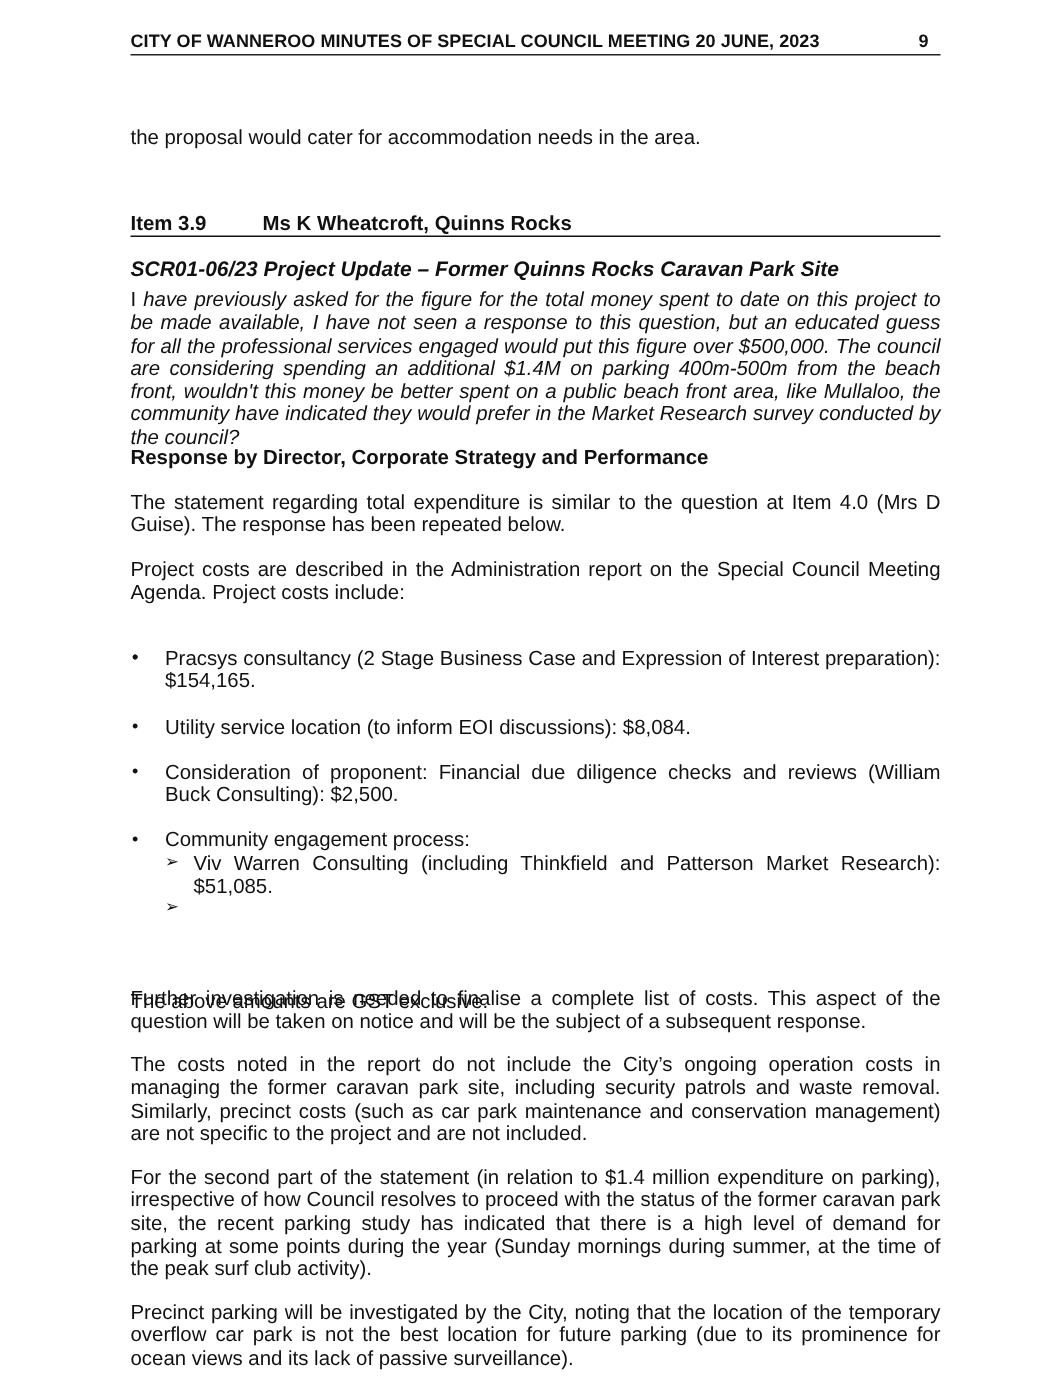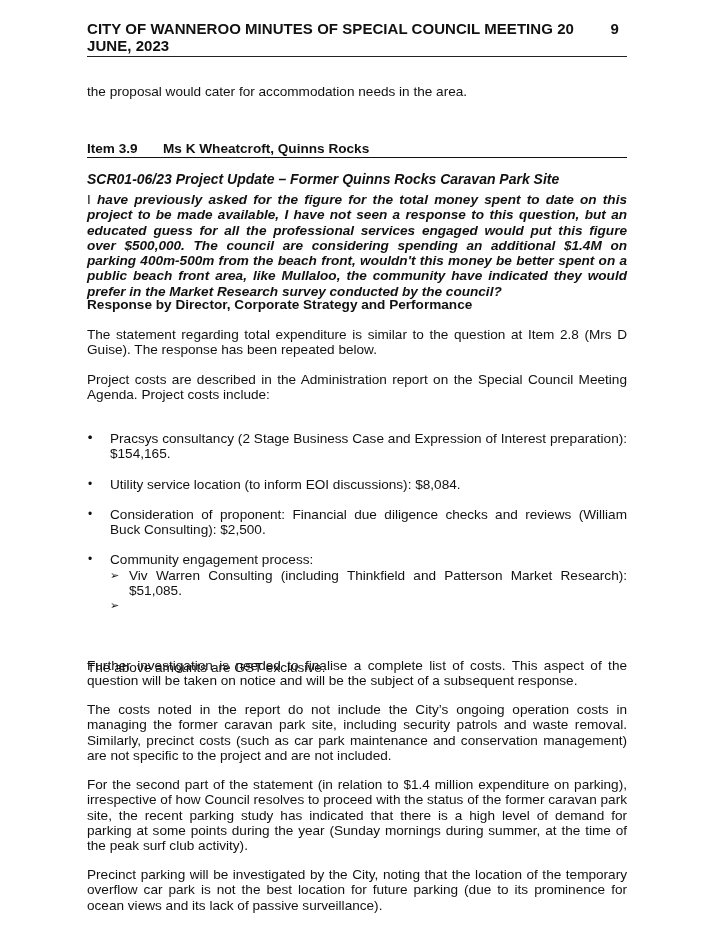--- a/index.html
+++ b/index.html
@@ -3,36 +3,36 @@
 <meta charset="utf-8">
 <style>
   html, body { margin: 0; padding: 0; background: #ffffff; }
   body {
     width: 705px; height: 929px; overflow: hidden; position: relative;
     font-family: "Liberation Sans", sans-serif; color: #111111;
   }
   .page { position: absolute; left: 87px; top: 0; width: 540px; }
   .running-header {
     position: absolute; top: 20px; left: 0; width: 540px;
-    font-size: 15px; font-weight: bold; letter-spacing: 0.05px;
+    font-size: 12px; font-weight: bold; letter-spacing: 0.05px;
     border-bottom: 1.3px solid #222; padding-bottom: 2px;
     display: flex; justify-content: space-between;
   }
   .page-number { padding-right: 8px; }
   .p {
     font-size: 13.6px; line-height: 15.3px; text-align: justify; margin: 0;
   }
   .block { position: absolute; left: 0; width: 540px; margin-top: 32px; }
   .item-heading {
     font-size: 13.6px; font-weight: bold; border-bottom: 1.8px solid #111;
     padding-bottom: 1px; display: flex;
   }
-  .item-heading .num { width: 76px; }
+  .item-heading .num { width: 88px; }
   .bold-i { font-weight: bold; font-style: italic; font-size: 14px; }
-  .italic { font-style: italic; font-weight: bold; }
+  .italic { font-style: italic; }
   .bold { font-weight: bold; }
   ul.bullets { list-style: none; margin: 0; padding: 0; }
   ul.bullets li { position: relative; padding-left: 23px; }
   ul.bullets li .dot {
     position: absolute; left: 1px; top: 0; font-size: 12px;
   }
   ul.sub { list-style: none; margin: 0; padding: 0; }
   ul.sub li { position: relative; padding-left: 19px; }
   ul.sub li .arrow { position: absolute; left: 0; top: 0; font-size: 11px; }
 </style>
@@ -63,21 +63,21 @@
 
   <div class="block" style="top:160px;">
     <p class="p"><span>I</span><span class="italic"> have previously asked for the figure for the total money spent to date on this project to be made available, I have not seen a response to this question, but an educated guess for all the professional services engaged would put this figure over $500,000. The council are considering spending an additional $1.4M on parking 400m-500m from the beach front, wouldn't this money be better spent on a public beach front area, like Mullaloo, the community have indicated they would prefer in the Market Research survey conducted by the council?</span></p>
   </div>
 
   <div class="block" style="top:265px;">
     <p class="p bold">Response by Director, Corporate Strategy and Performance</p>
   </div>
 
   <div class="block" style="top:295px;">
-    <p class="p">The statement regarding total expenditure is similar to the question at Item 2.8 (Mrs D Guise). The response has been repeated below.</p>
+    <p class="p">The statement regarding total expenditure is similar to the question at Item 4.0 (Mrs D Guise). The response has been repeated below.</p>
   </div>
 
   <div class="block" style="top:340px;">
     <p class="p">Project costs are described in the Administration report on the Special Council Meeting Agenda.   Project costs include:</p>
   </div>
 
   <div class="block" style="top:384px;">
     <ul class="bullets p">
       <li style="margin-bottom:15px;">
         <span class="dot">•</span>

